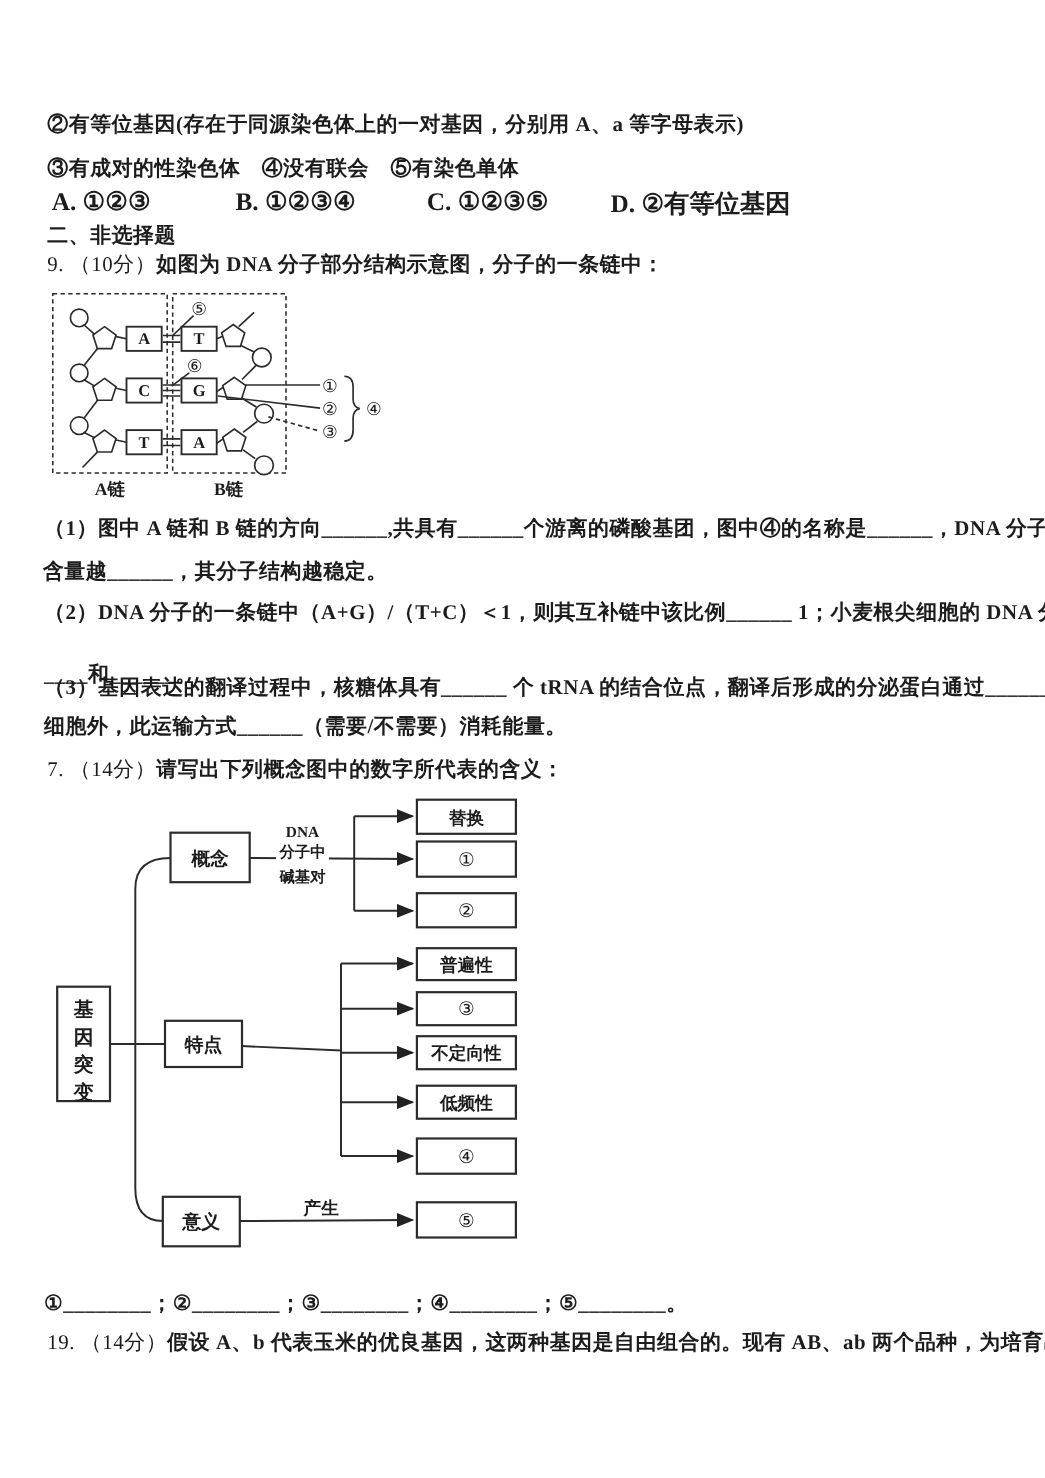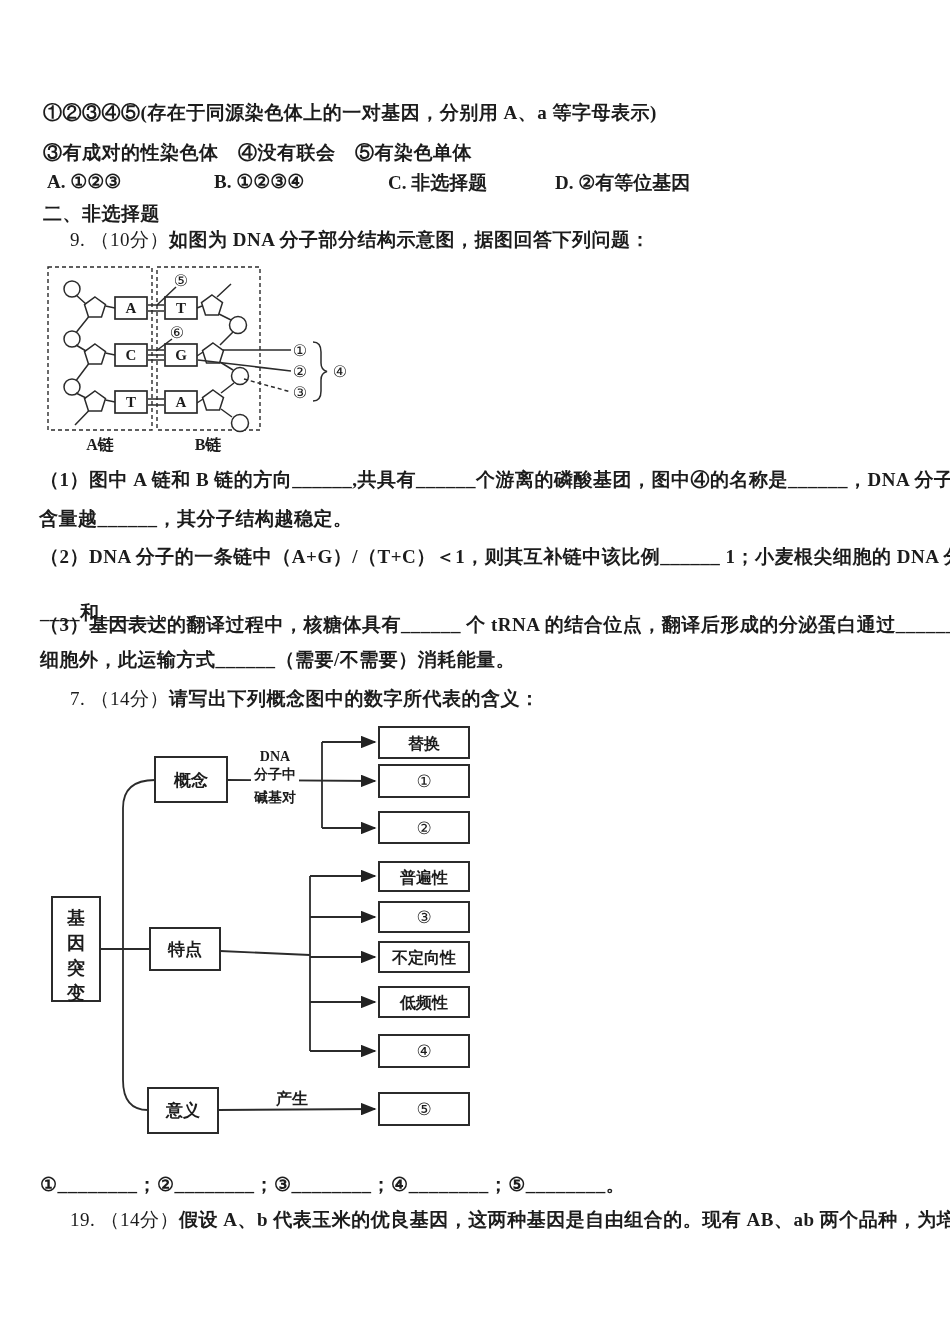--- a/index.html
+++ b/index.html
@@ -1,48 +1,48 @@
 <!DOCTYPE html>
 <html><head>
 <meta charset="utf-8">
 <style>
   html,body{margin:0;padding:0;}
   body{
     width:950px;height:1344px;background:#ffffff;position:relative;
     font-family:"Liberation Serif","DejaVu Serif",serif;color:#1c1c1c;overflow:hidden;
   }
   .line{position:absolute;white-space:nowrap;font-size:19px;font-weight:bold;letter-spacing:.5px;}
-  .qnum{font-weight:normal;margin-left:27px;}
-  .opt{position:absolute;font-size:19px;font-weight:bold;white-space:nowrap;}
+  .qnum{font-weight:normal;}
+  .opt{position:absolute;font-size:23px;font-weight:bold;white-space:nowrap;}
   svg{position:absolute;overflow:visible;}
   svg text{font-family:"Liberation Serif","DejaVu Serif",serif;fill:#1c1c1c;}
   .ln{stroke:#2b2b2b;stroke-width:1.5;fill:none;}
   .ln2{stroke:#2b2b2b;stroke-width:1.8;fill:none;}
   .shape{stroke:#2b2b2b;stroke-width:1.5;fill:#ffffff;}
   .bbox{stroke:#2b2b2b;stroke-width:1.7;fill:#ffffff;}
   .cbox{stroke:#2b2b2b;stroke-width:2;fill:#ffffff;}
   .dash{stroke:#2b2b2b;stroke-width:1.4;fill:none;stroke-dasharray:4 3;}
   .svgt{font-weight:bold;}
 </style>
 </head>
 <body>
 
-<div class="line" style="left:43px;top:100px">①②③④⑤(存在于同源染色体上的一对基因，分别用 A、a 等字母表示)</div>
+<div class="line" style="left:43px;top:100px">②有等位基因(存在于同源染色体上的一对基因，分别用 A、a 等字母表示)</div>
 <div class="line" style="left:43px;top:140px">③有成对的性染色体　④没有联会　⑤有染色单体</div>
 
 <div>
   <span class="opt" style="left:47px;top:170px">A. ①②③</span>
   <span class="opt" style="left:214px;top:170px">B. ①②③④</span>
-  <span class="opt" style="left:388px;top:170px">C. 非选择题</span>
+  <span class="opt" style="left:388px;top:170px">C. ①②③⑤</span>
   <span class="opt" style="left:555px;top:170px">D. ②有等位基因</span>
 </div>
 
 <div class="line" style="left:43px;top:201px">二、非选择题</div>
 
-<div class="line" style="left:43px;top:227px"><span class="qnum">9. （10分）</span><span>如图为 DNA 分子部分结构示意图，据图回答下列问题：</span></div>
+<div class="line" style="left:43px;top:227px"><span class="qnum">9. （10分）</span><span>如图为 DNA 分子部分结构示意图，分子的一条链中：</span></div>
 
 <svg style="left:45px;top:262px" width="310" height="198" viewBox="0 0 310 198">
 
   <rect class="dash" x="3" y="5" width="104" height="163"></rect>
   <rect class="dash" x="112" y="5" width="103" height="163"></rect>
 
   <g>
     <circle class="shape" cx="27" cy="27" r="8"></circle>
     <circle class="shape" cx="27" cy="77" r="8"></circle>
     <circle class="shape" cx="27" cy="125" r="8"></circle>

